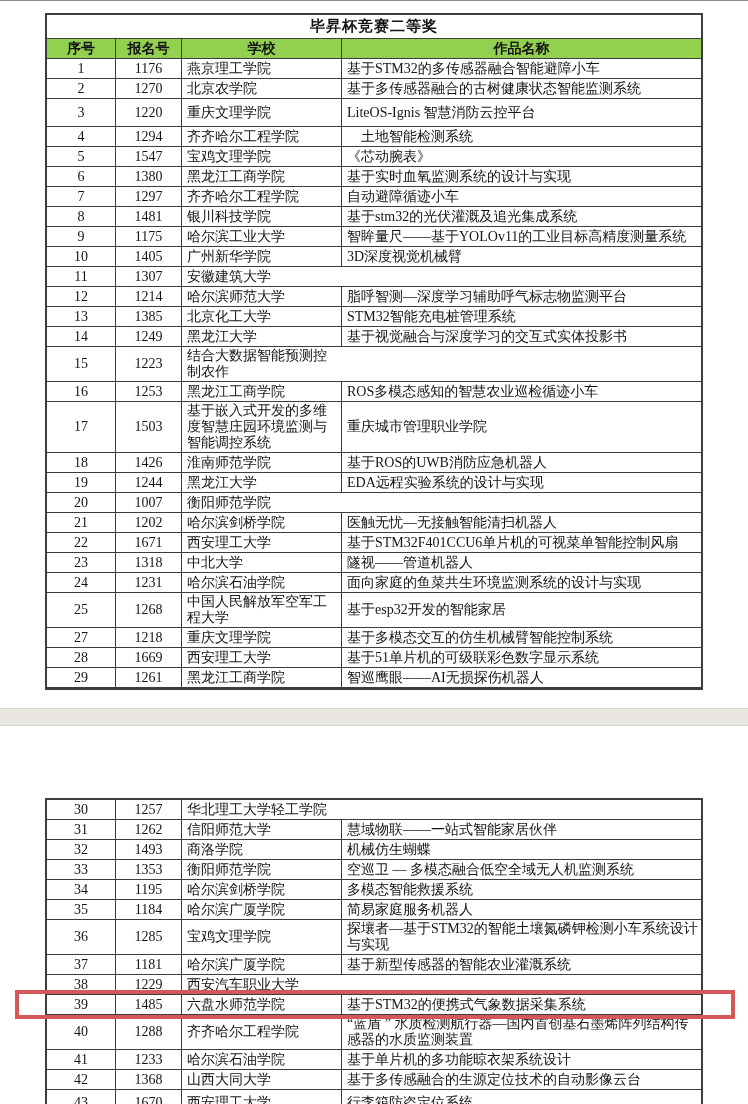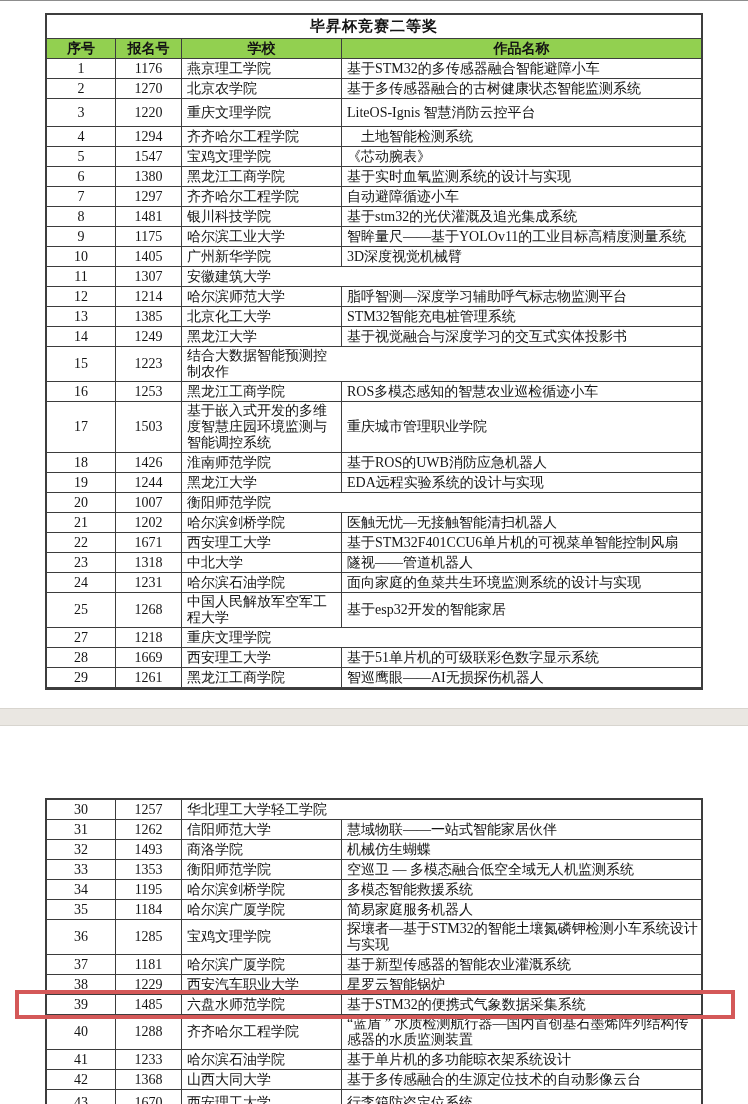--- a/index.html
+++ b/index.html
@@ -207,20 +207,21 @@
       <div class="trow">
     <div class="cell no">25</div>
     <div class="cell reg">1268</div>
     <div class="cell school">中国人民解放军空军工程大学</div>
     <div class="cell work">基于esp32开发的智能家居</div>
   </div>
       <div class="trow">
     <div class="cell no">27</div>
     <div class="cell reg">1218</div>
     <div class="cell school">重庆文理学院</div>
+    <div class="cell work">基于多模态交互的仿生机械臂智能控制系统</div>
   </div>
       <div class="trow">
     <div class="cell no">28</div>
     <div class="cell reg">1669</div>
     <div class="cell school">西安理工大学</div>
     <div class="cell work">基于51单片机的可级联彩色数字显示系统</div>
   </div>
       <div class="trow">
     <div class="cell no">29</div>
     <div class="cell reg">1261</div>
@@ -278,21 +279,20 @@
       <div class="trow">
     <div class="cell no">37</div>
     <div class="cell reg">1181</div>
     <div class="cell school">哈尔滨广厦学院</div>
     <div class="cell work">基于新型传感器的智能农业灌溉系统</div>
   </div>
       <div class="trow">
     <div class="cell no">38</div>
     <div class="cell reg">1229</div>
     <div class="cell school">西安汽车职业大学</div>
-    <div class="cell work">星罗云智能锅炉</div>
   </div>
       <div class="trow">
     <div class="cell no">39</div>
     <div class="cell reg">1485</div>
     <div class="cell school">六盘水师范学院</div>
     <div class="cell work">基于STM32的便携式气象数据采集系统</div>
   </div>
       <div class="trow">
     <div class="cell no">40</div>
     <div class="cell reg">1288</div>

